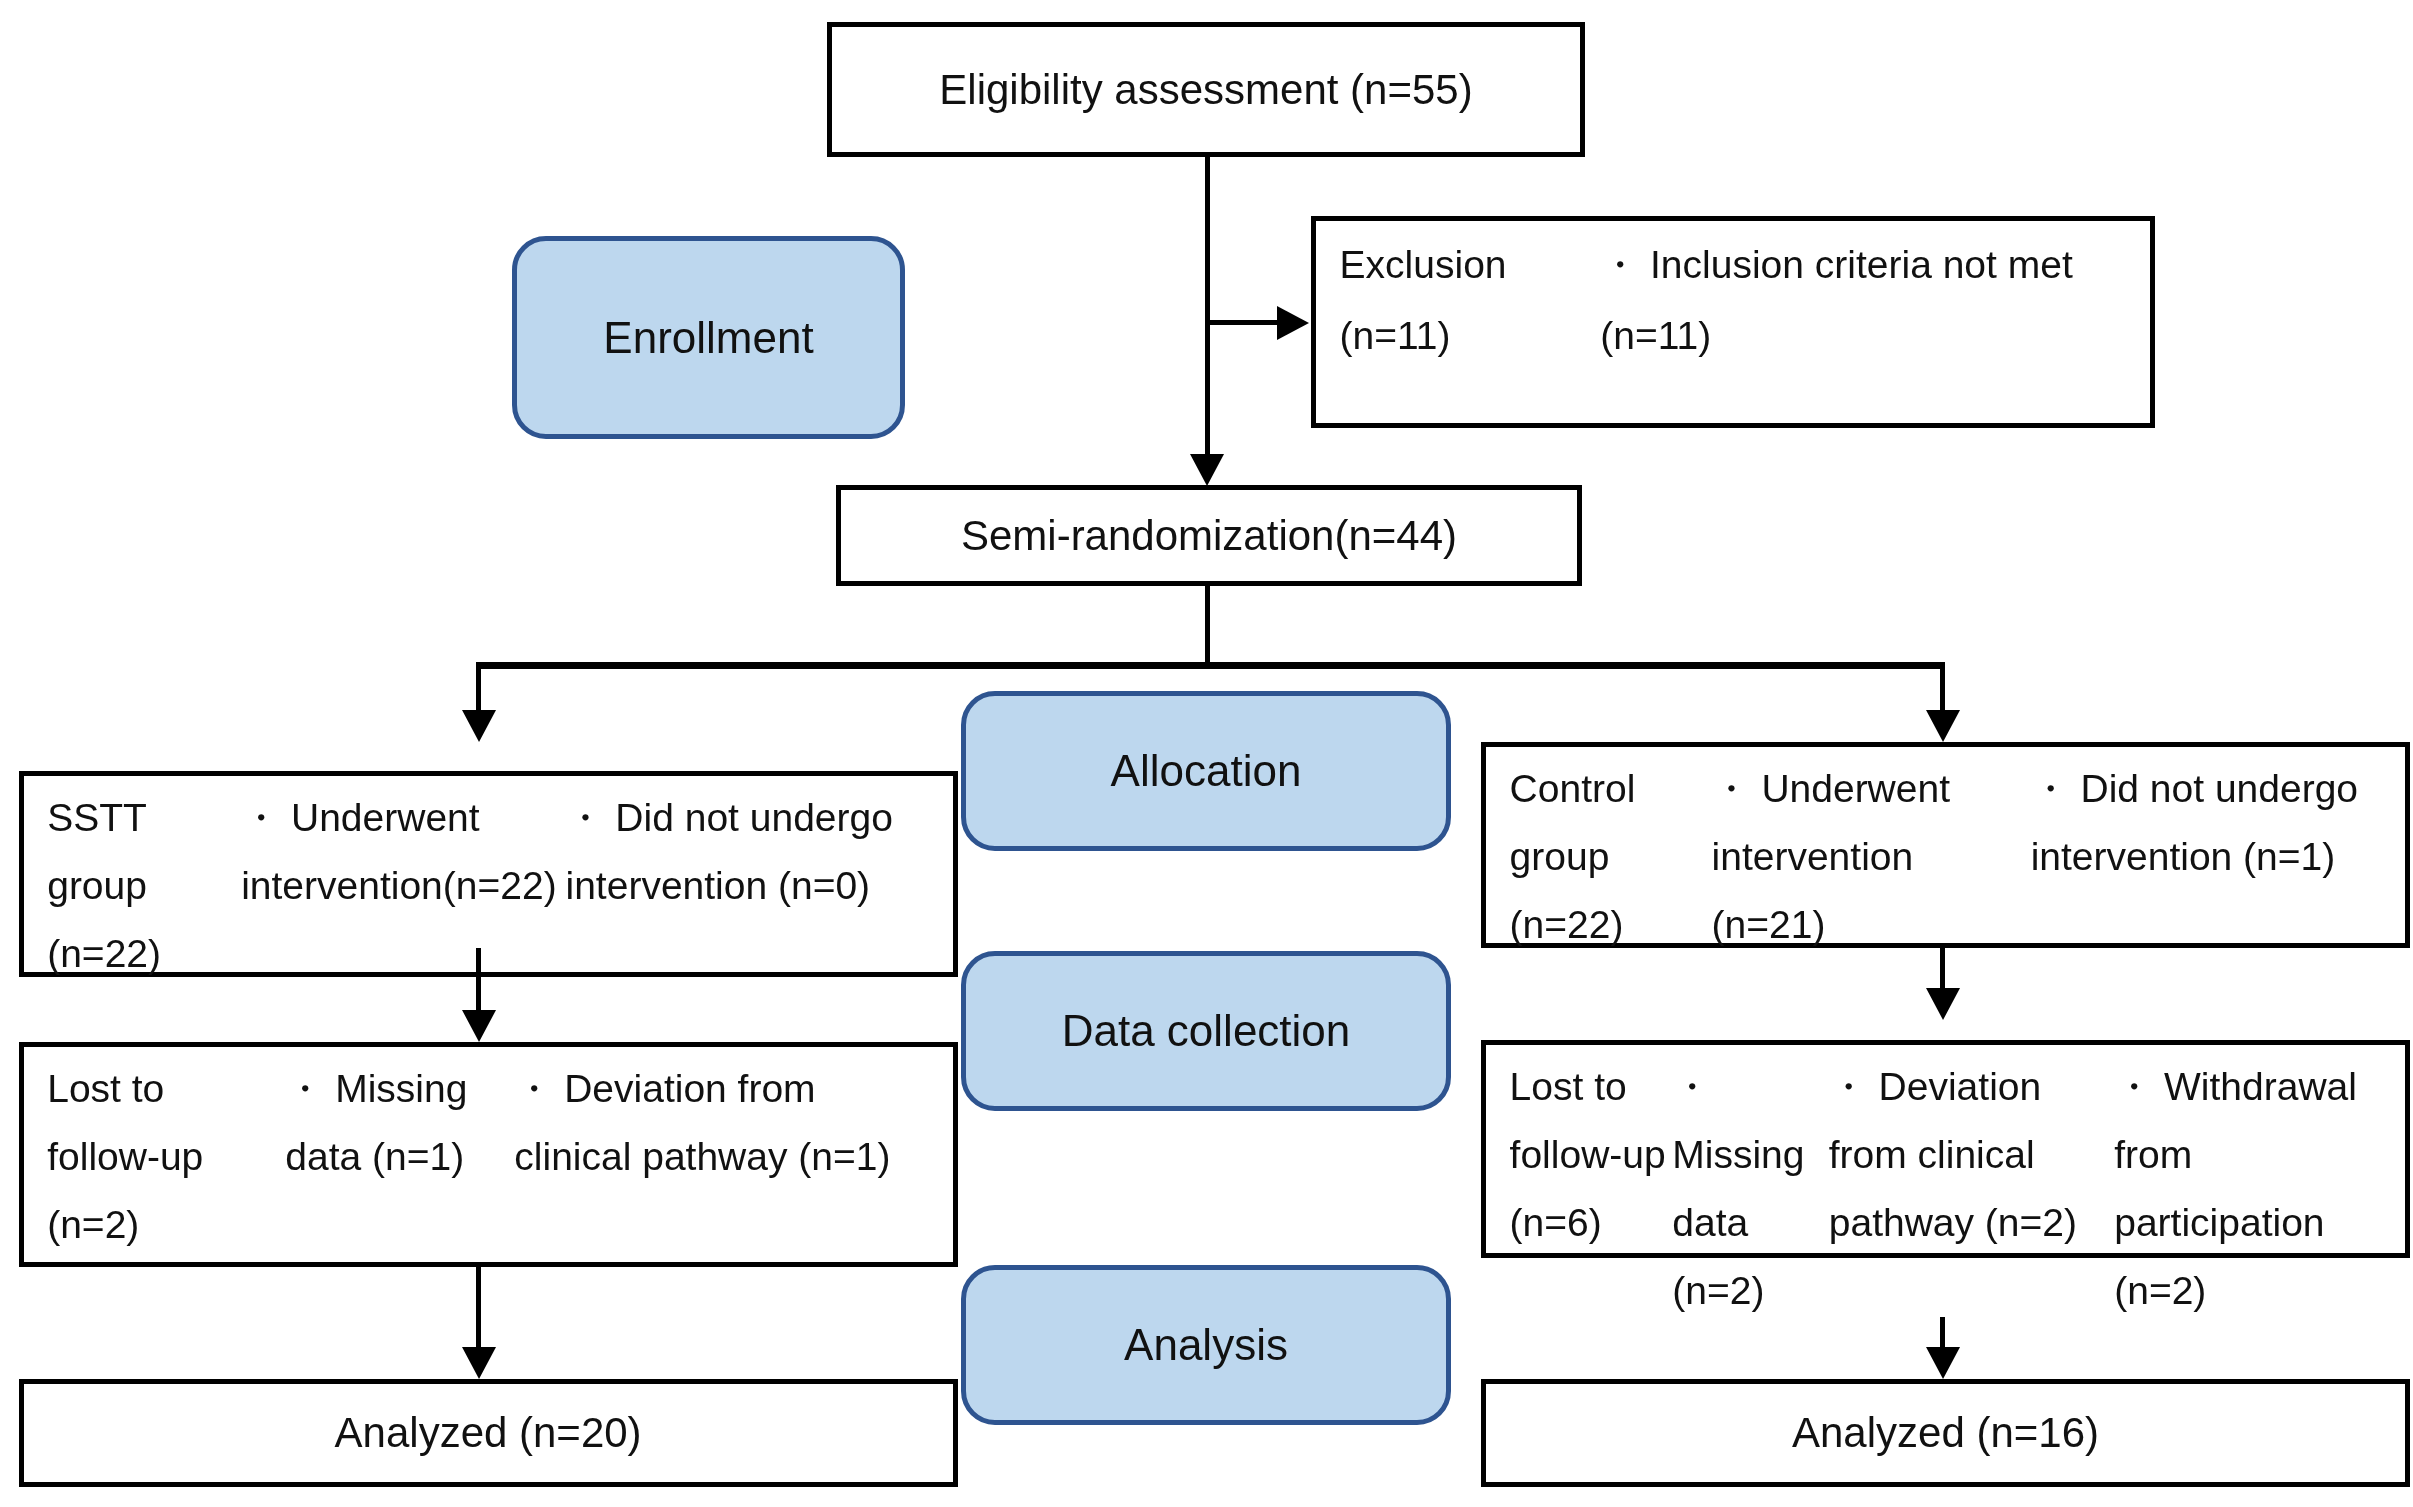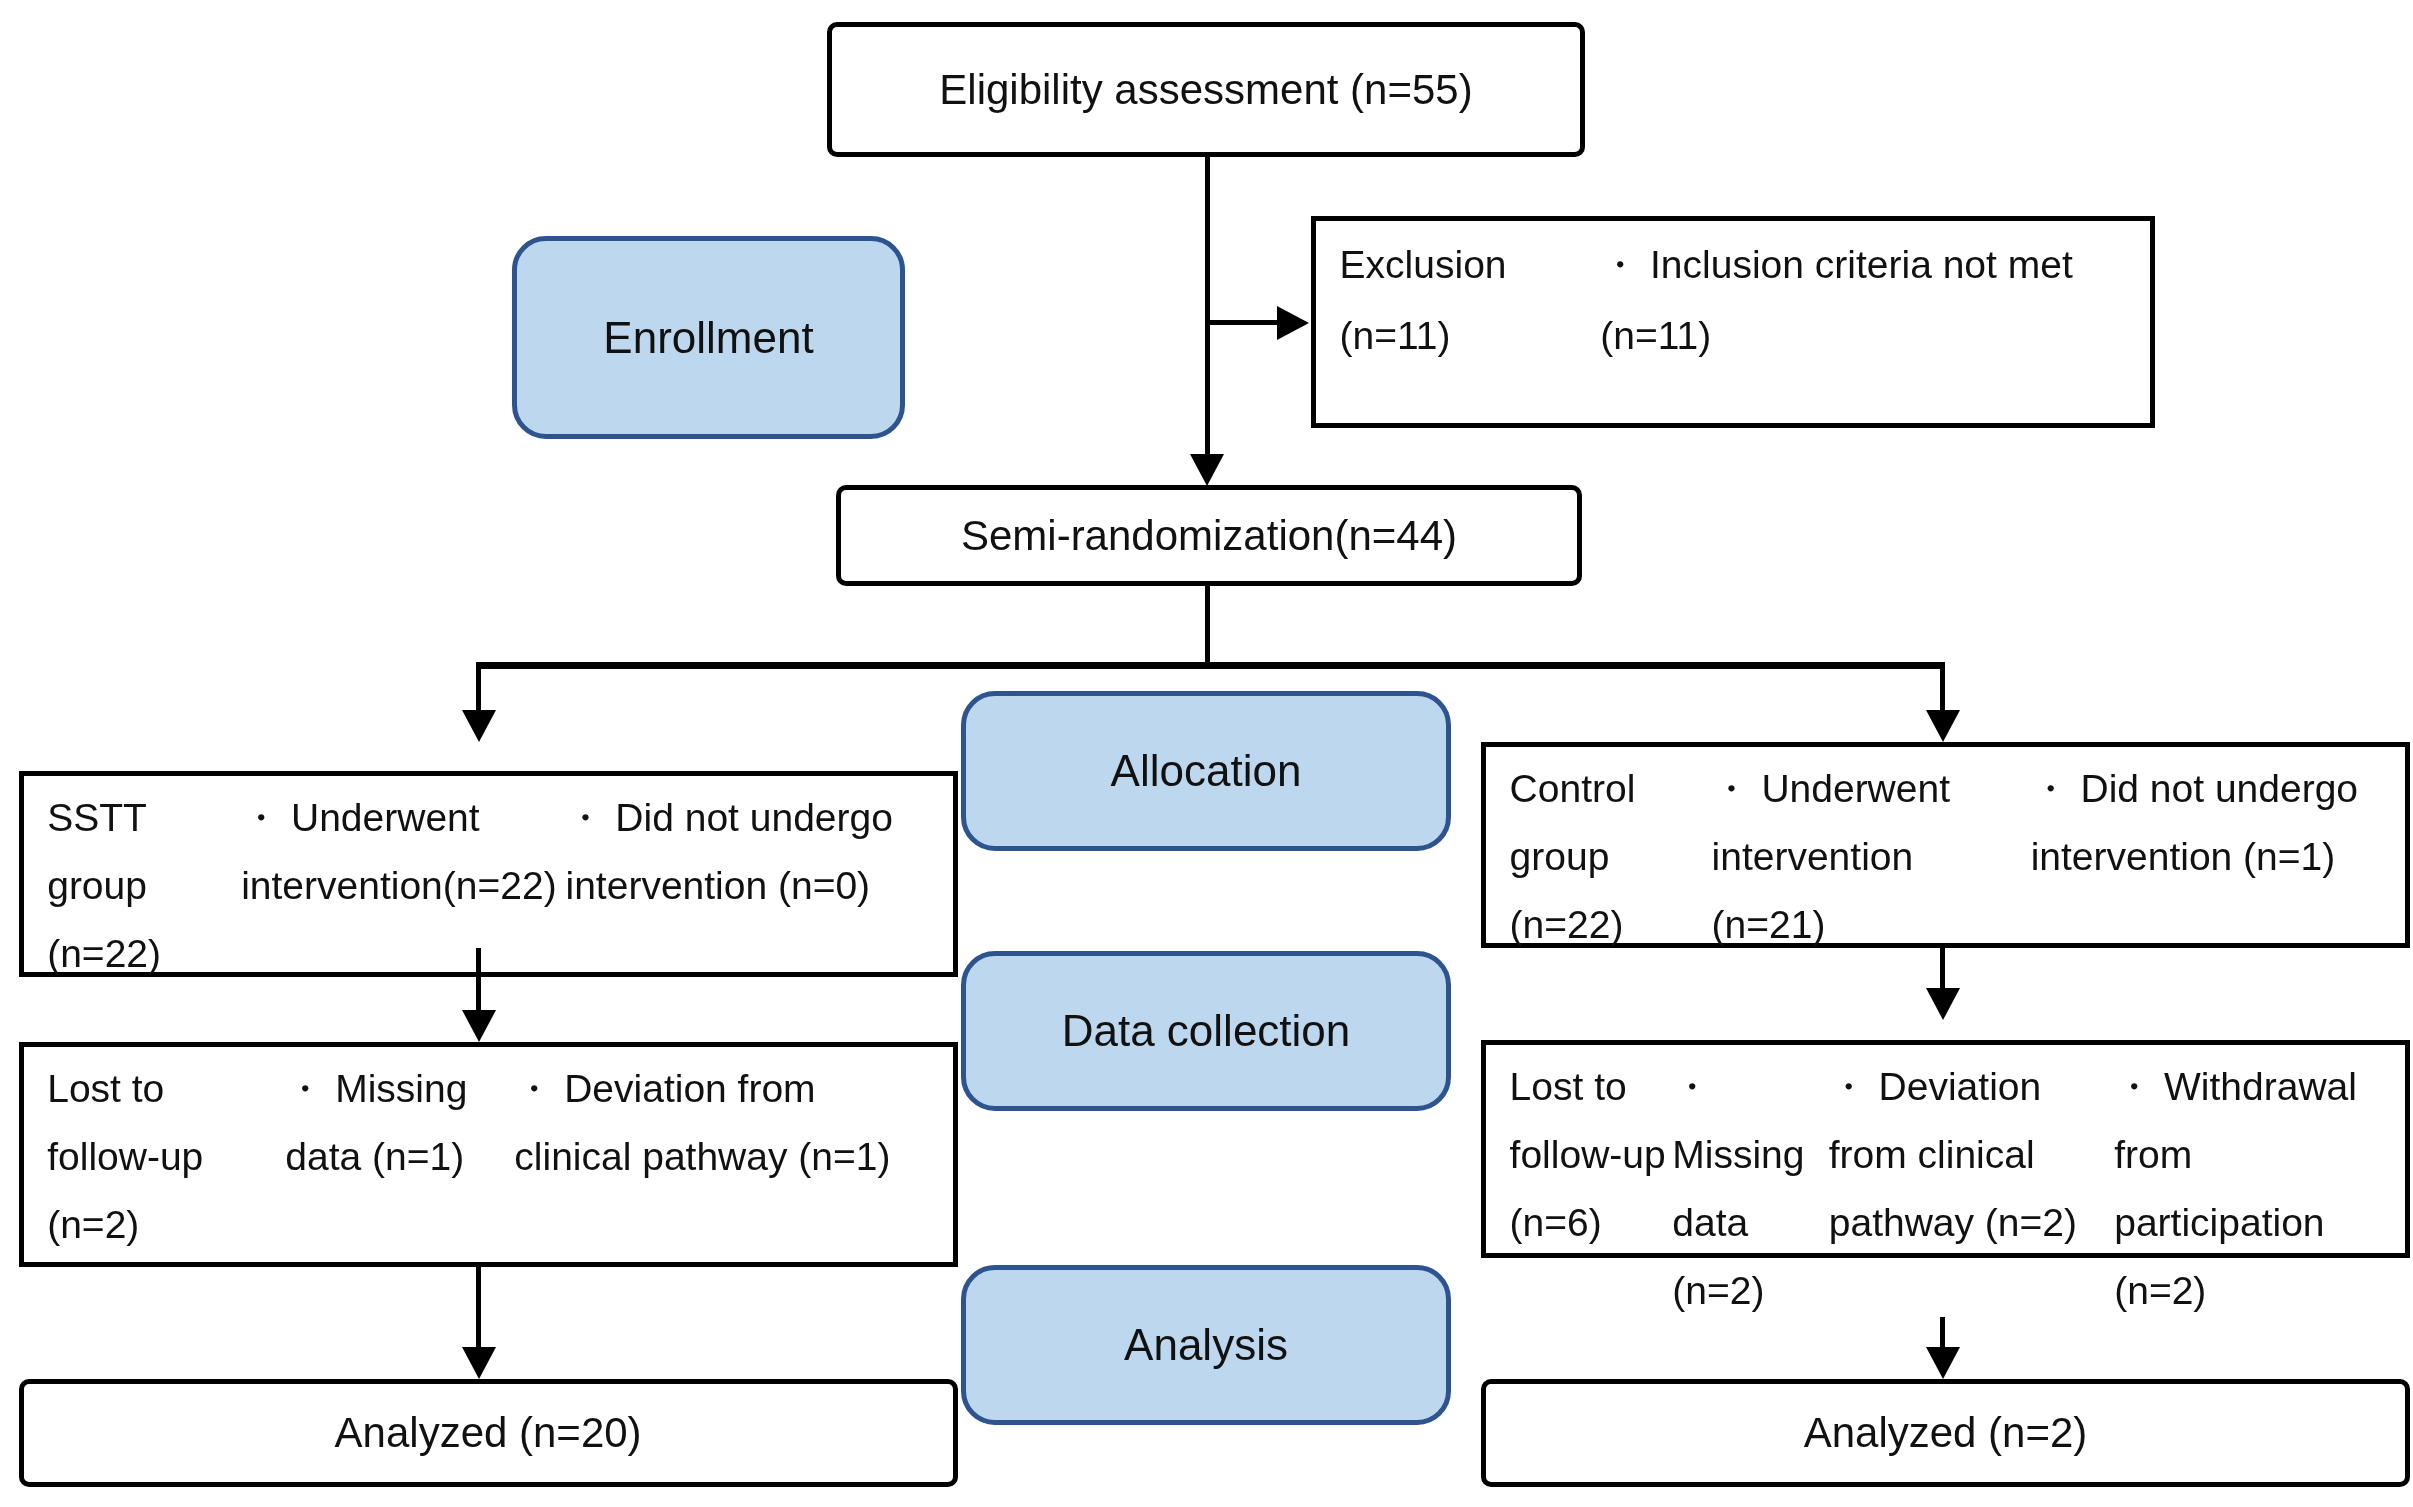--- a/index.html
+++ b/index.html
@@ -22,21 +22,20 @@
     background: #ffffff;
     border: 5px solid #000000;
     box-sizing: border-box;
   }
   .wbox.centered {
     display: flex;
     align-items: center;
     justify-content: center;
     text-align: center;
     font-size: 42px;
-    border-radius: 10px;
   }
   .wbox.list {
     display: flex;
     flex-direction: row;
     justify-content: center;
     padding: 8.4px 23.6px;
     font-size: 39px;
     line-height: 68px;
     text-align: left;
   }
@@ -137,21 +136,21 @@
 
   <div class="stage" style="left:961px; top:1265px; width:490px; height:160px;">
     <span>Analysis</span>
   </div>
 
   <div class="wbox centered" style="left:18.6px; top:1379px; width:939px; height:108px;align-items:center;">
     <span>Analyzed (n=20)</span>
   </div>
 
   <div class="wbox centered" style="left:1481px; top:1379px; width:929px; height:108px;">
-    <span>Analyzed (n=2)</span>
+    <span>Analyzed (n=16)</span>
   </div>
 
   <div class="vline" style="left:1205px; top:157px; height:297px;"></div>
   <div class="arrow-down" style="left:1190px; top:454px;"></div>
 
   <div class="hline" style="left:1205px; top:320px; width:76px;"></div>
   <div class="arrow-right" style="left:1277px; top:306px;"></div>
 
   <div class="vline" style="left:1205px; top:586px; height:81px;"></div>
   <div class="hline thick" style="left:476px; top:662px; width:1469px;"></div>

